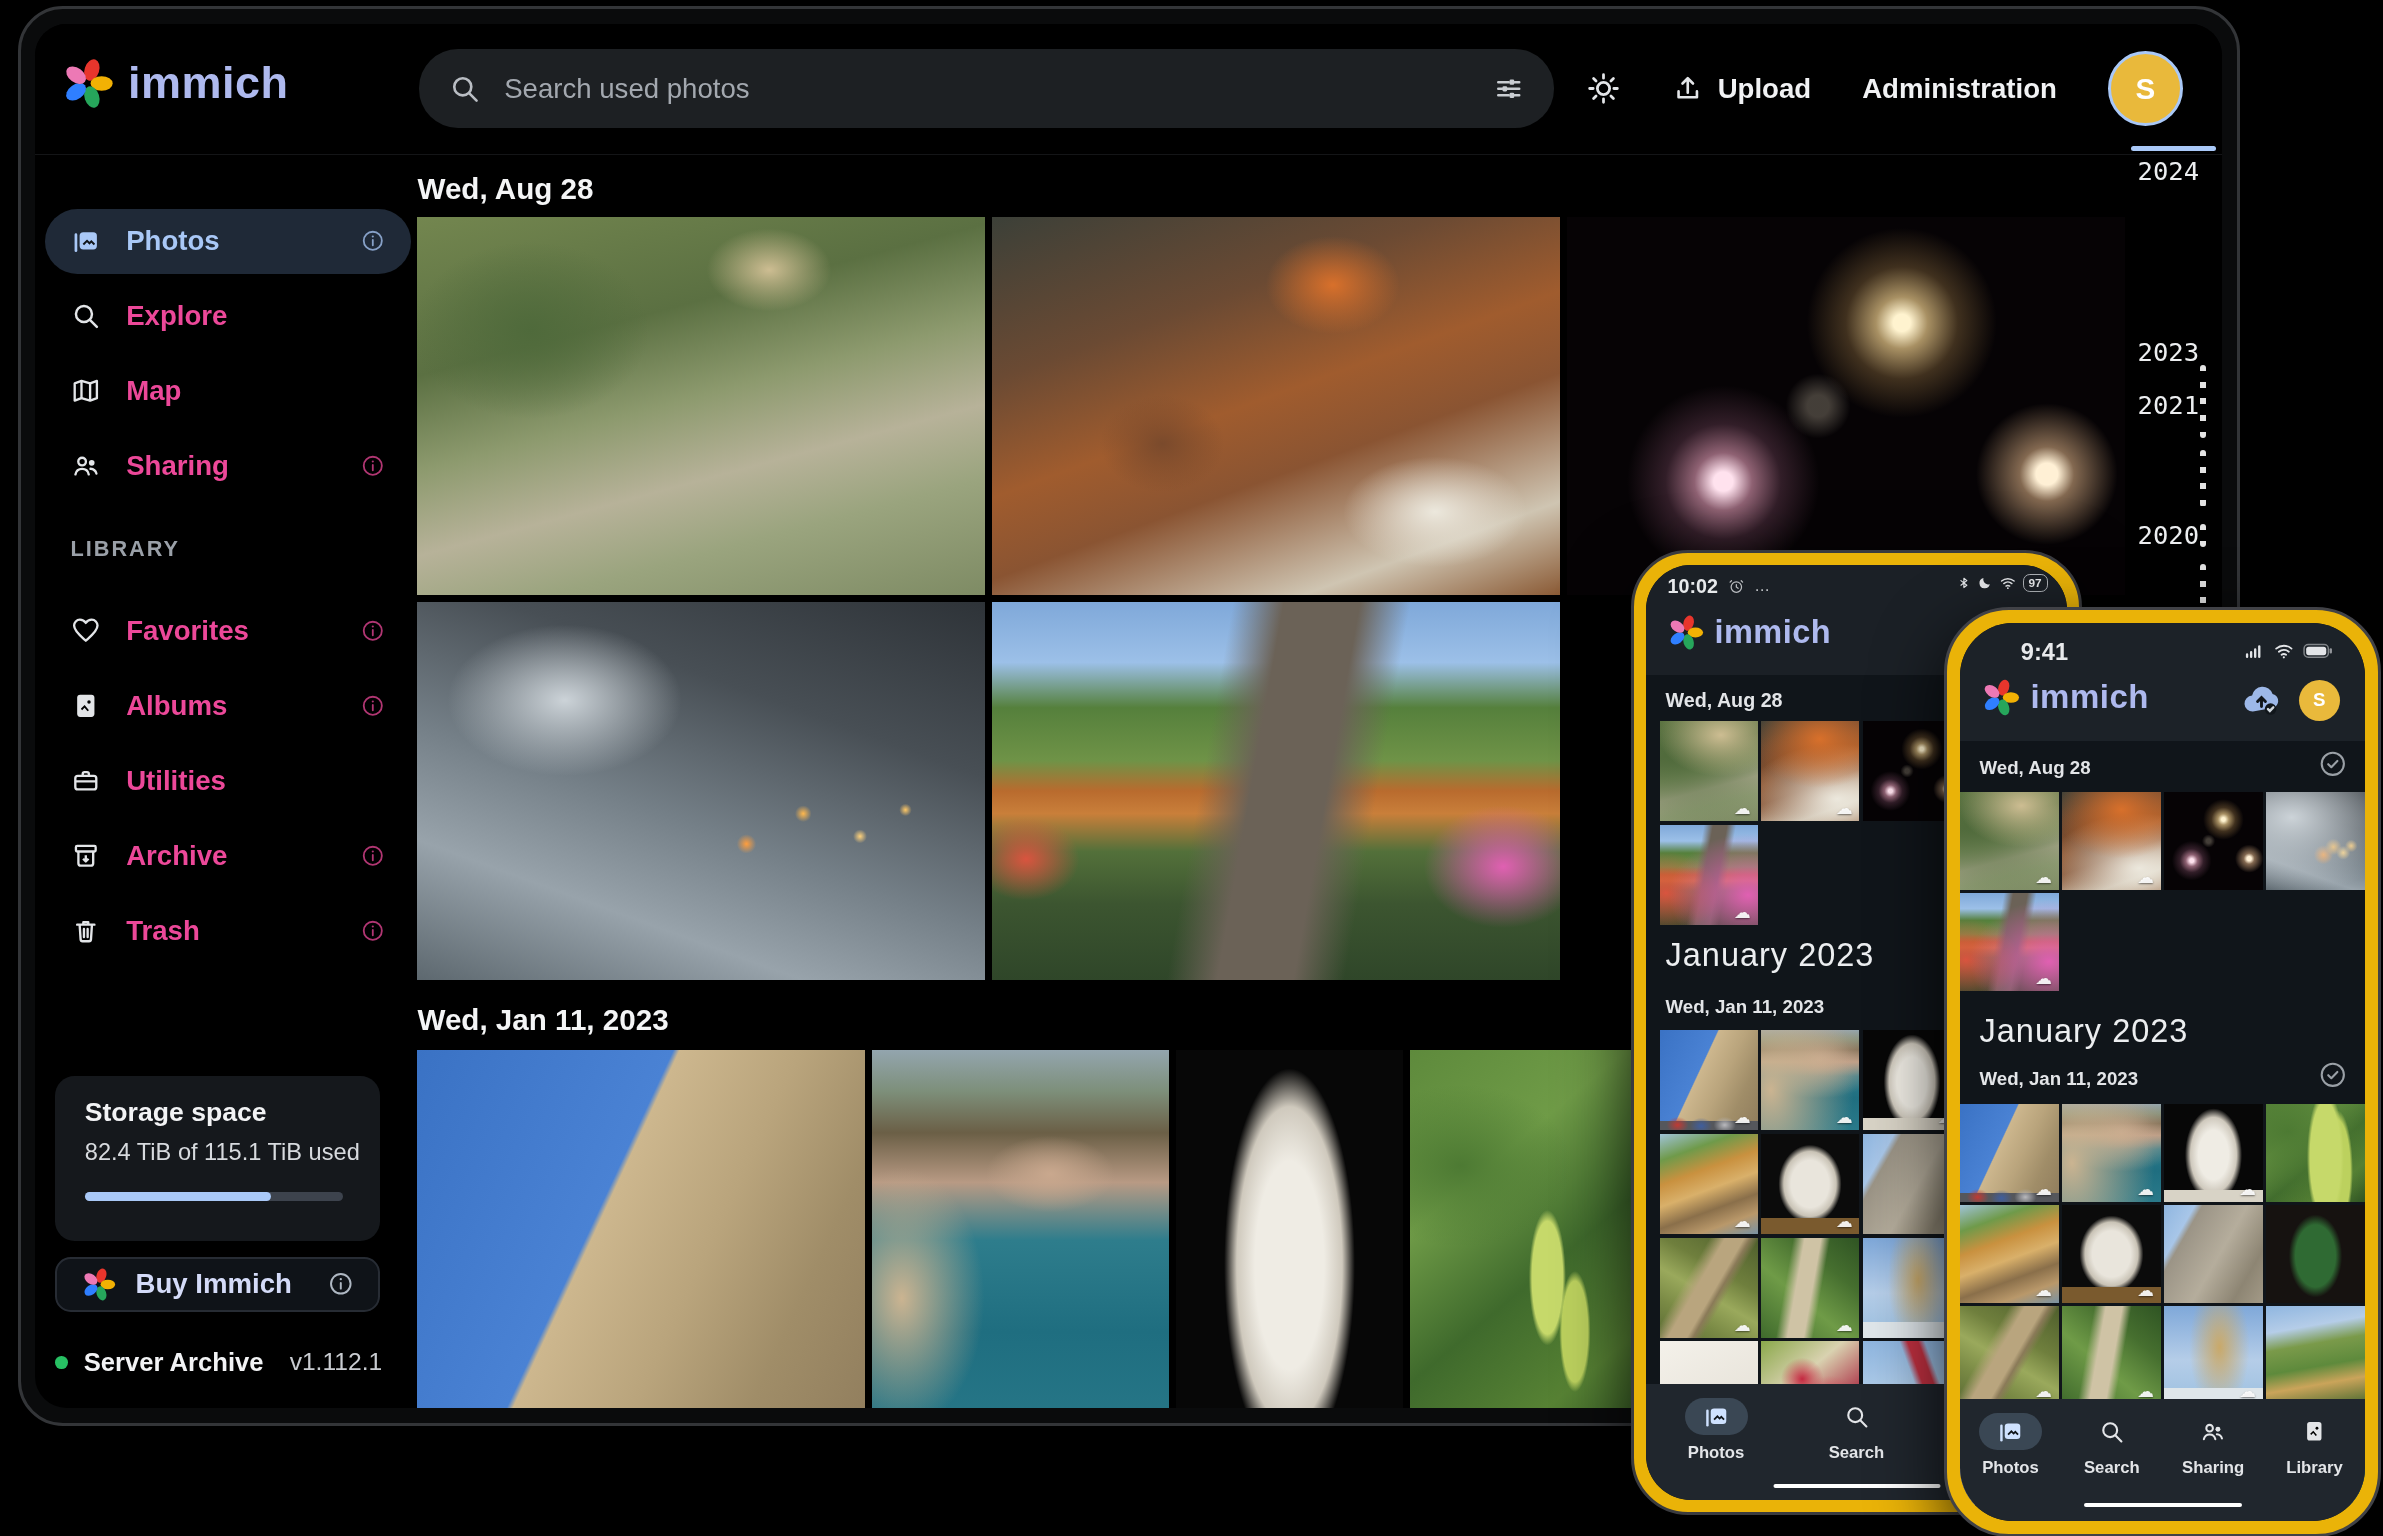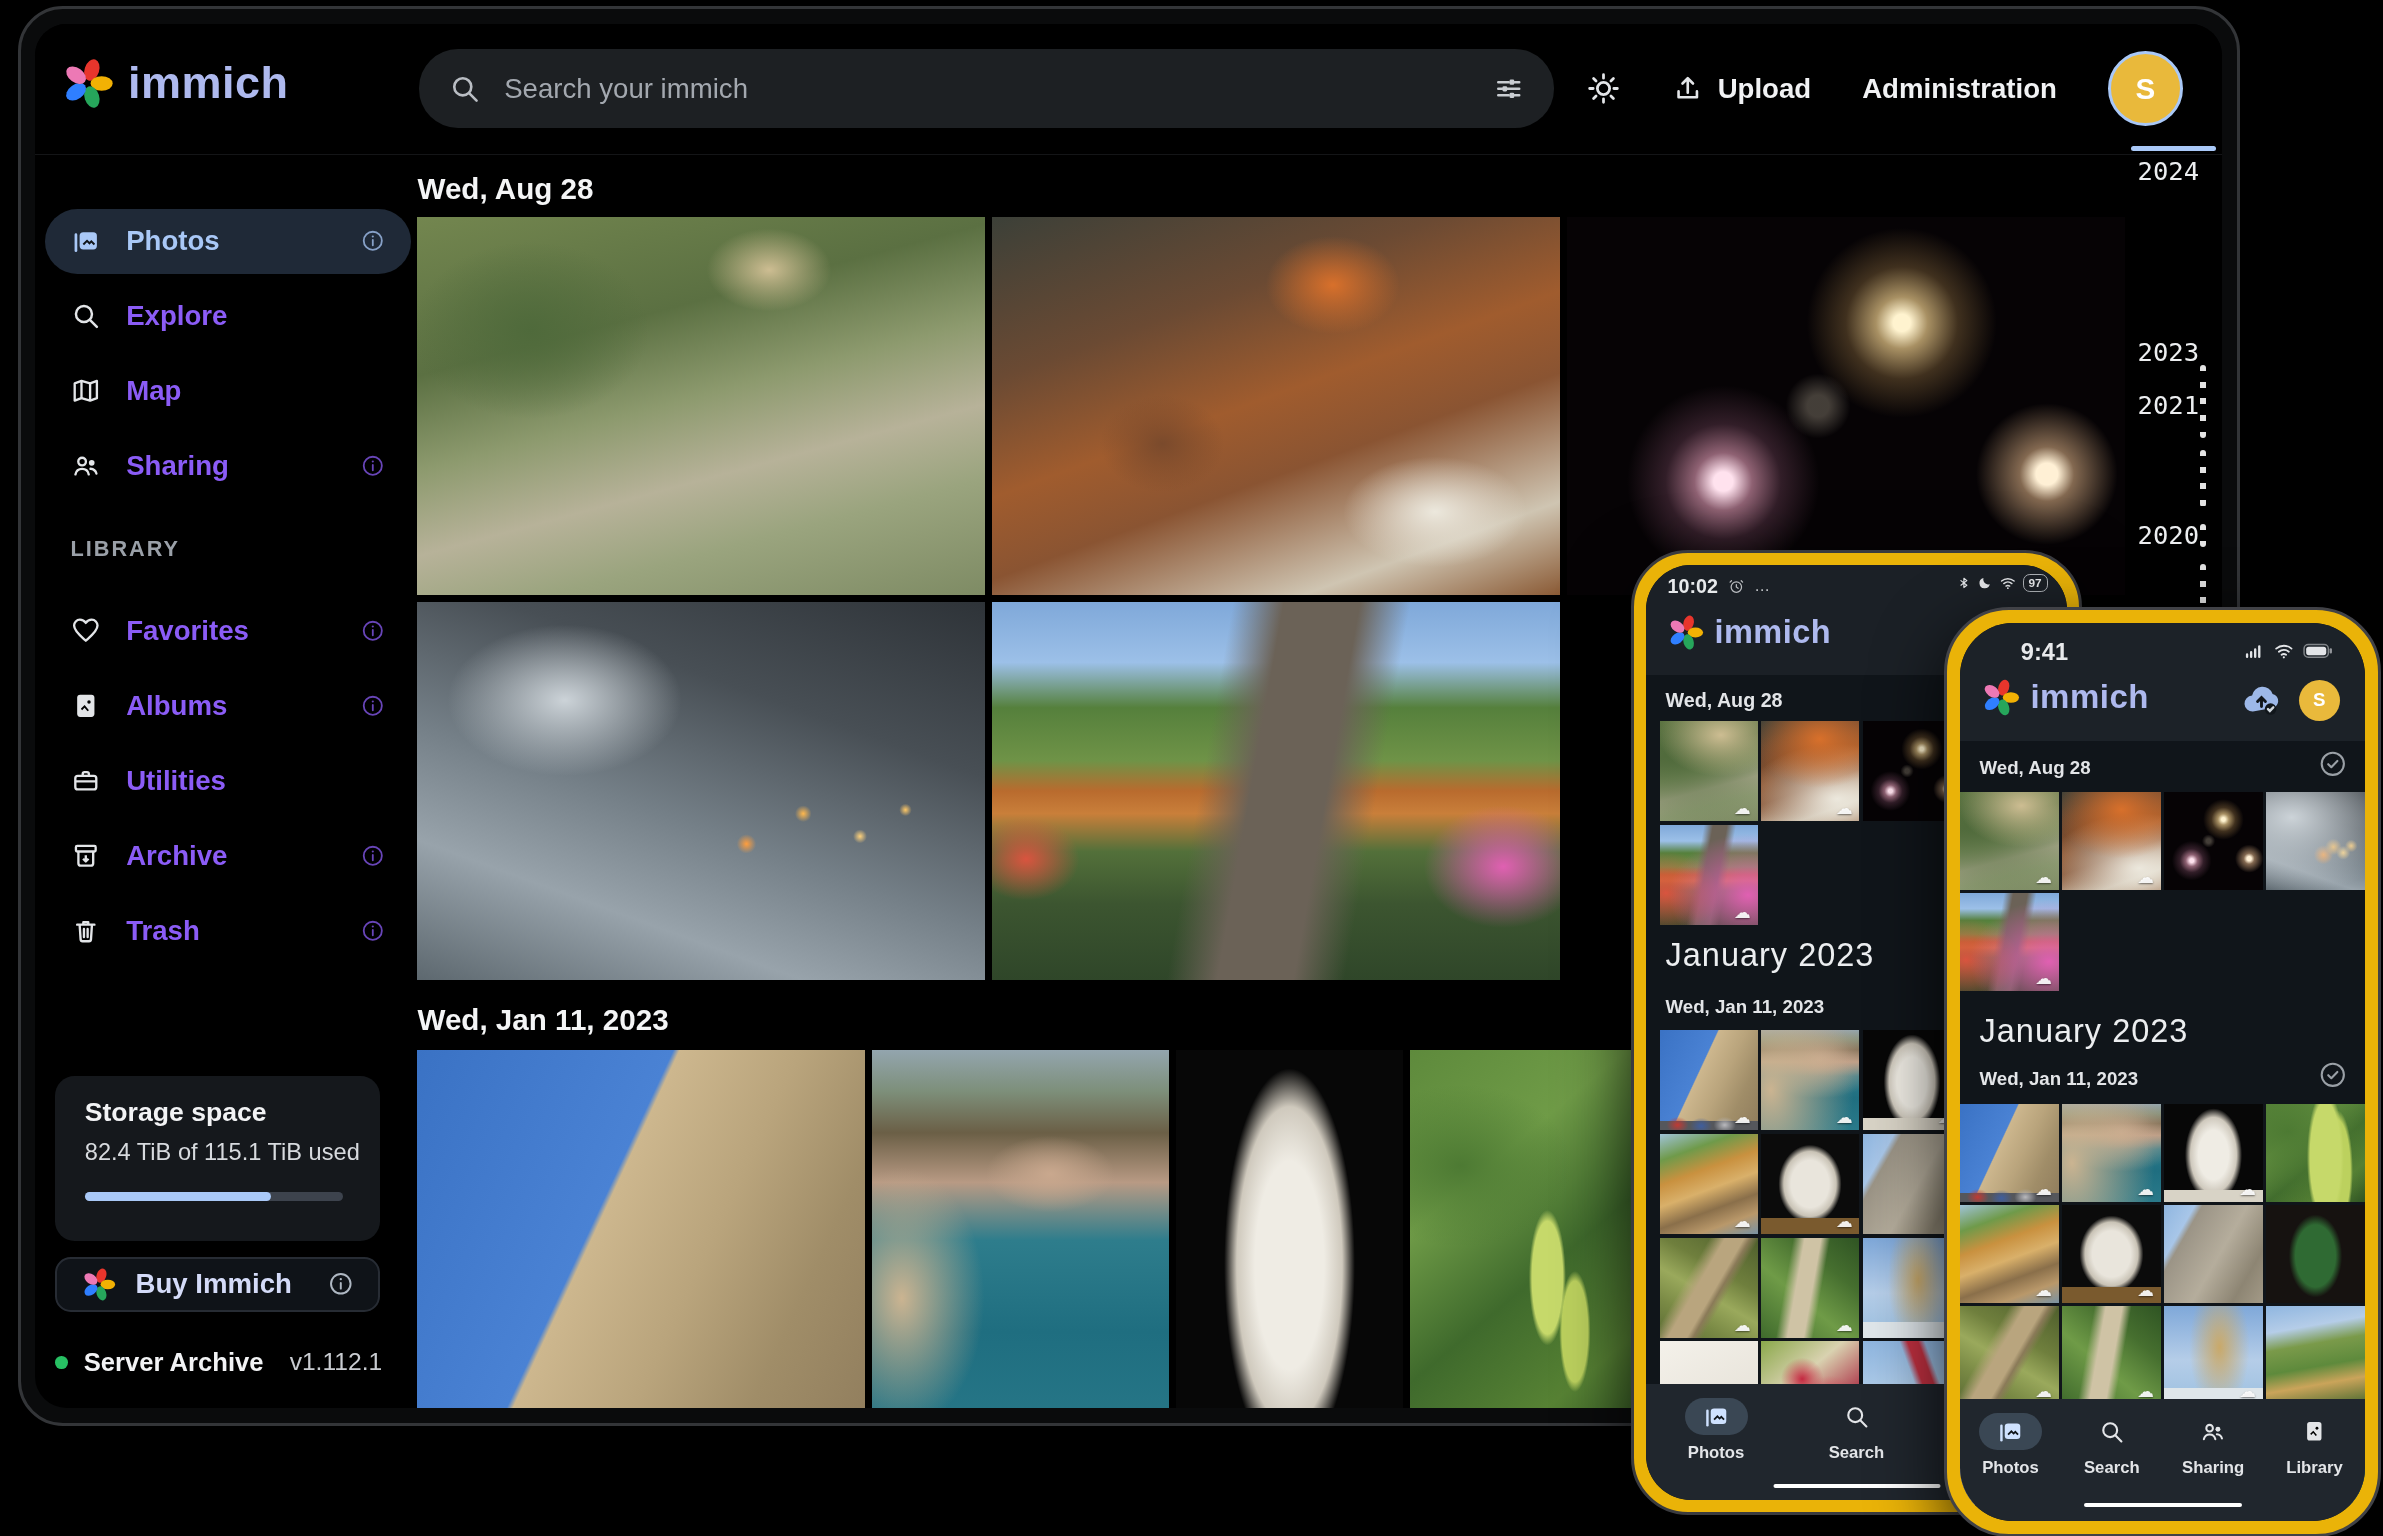--- a/index.html
+++ b/index.html
@@ -28,21 +28,21 @@
   .searchbar{left:384px;top:25.6px;width:1135px;height:79px;background:#1d2023;border-radius:39px;
     display:flex;align-items:center;padding:0 29.6px;box-sizing:border-box;gap:23.6px;}
   .searchbar .ph{color:#a3a8af;font-size:27.6px;flex:1;}
   .top-actions{right:39px;top:25.6px;height:79px;display:flex;align-items:center;gap:51px;}
   .top-link{display:flex;align-items:center;gap:13.8px;font-size:27.6px;font-weight:700;color:#f1f2f4;}
   .avatar{width:69px;height:69px;border-radius:50%;background:#e9b93b;border:3px solid #a9c8f7;
     display:flex;align-items:center;justify-content:center;font-weight:700;font-size:29.6px;color:#fff;}
 
   
   .side-item{left:9.9px;width:366px;height:65px;display:flex;align-items:center;gap:25.6px;
-    padding:0 25.6px;box-sizing:border-box;border-radius:32.5px;font-size:27.6px;font-weight:600;color:#8b5cf6;}
+    padding:0 25.6px;box-sizing:border-box;border-radius:32.5px;font-size:27.6px;font-weight:600;color:#ec4899;}
   .side-item .lbl{flex:1;}
   .side-item.active{background:#1f2937;color:#a9c8f7;}
   .side-item .info{opacity:.75;}
   .lib-label{left:35px;font-size:21.7px;letter-spacing:2px;color:#9aa0a8;font-weight:700;}
 
   .storage-card{left:19.7px;top:1052px;width:325px;height:165px;border-radius:19.7px;background:#15181c;}
   .storage-title{left:29.6px;top:21.7px;font-size:26.6px;font-weight:700;color:#f2f3f5;}
   .storage-usage{left:29.6px;top:63px;font-size:23.6px;color:#d7dade;}
   .storage-track{left:29.6px;top:116px;width:258px;height:8.9px;border-radius:4.9px;background:#3d434d;}
   .storage-fill{height:100%;border-radius:4.9px;background:#a9c8f7;}
@@ -290,21 +290,21 @@
       <div class="abs d-logo">
         <svg width="53" height="53" viewBox="0 0 54 54">
             <use href="#i-flower"></use>
           </svg>
         <span class="logo-text">immich</span>
       </div>
       <div class="abs searchbar">
         <svg class="ic" width="31.5" height="31.5" style="color:#b9bdc3" viewBox="0 0 32 32">
             <use href="#i-search"></use>
           </svg>
-        <span class="ph">Search your immich</span>
+        <span class="ph">Search used photos</span>
         <svg class="ic" width="31.5" height="31.5" style="color:#c9cdd2" viewBox="0 0 32 32">
             <use href="#i-tune"></use>
           </svg>
       </div>
       <div class="abs top-actions">
         <svg class="ic" width="35" height="35" viewBox="0 0 36 36">
             <use href="#i-sun"></use>
           </svg>
         <div class="top-link">
           <svg class="ic" width="31.5" height="31.5" viewBox="0 0 32 32">

